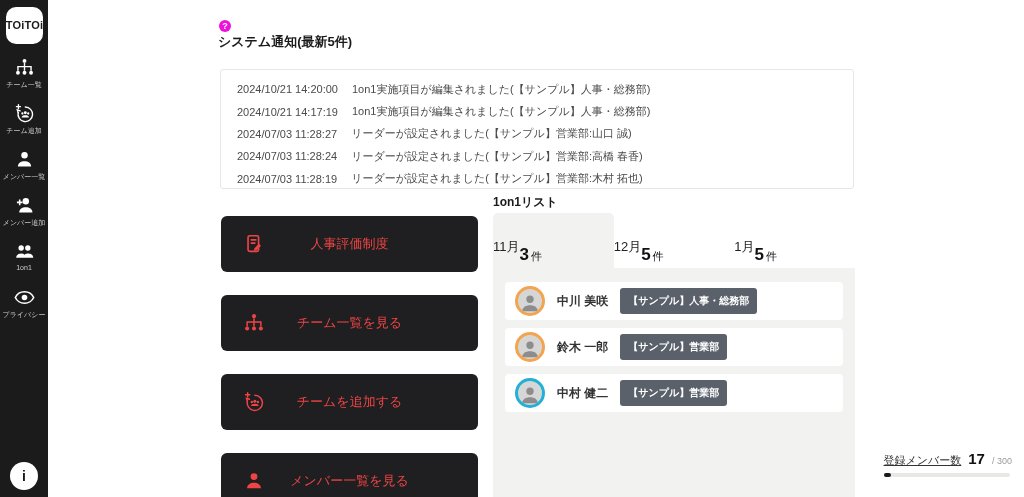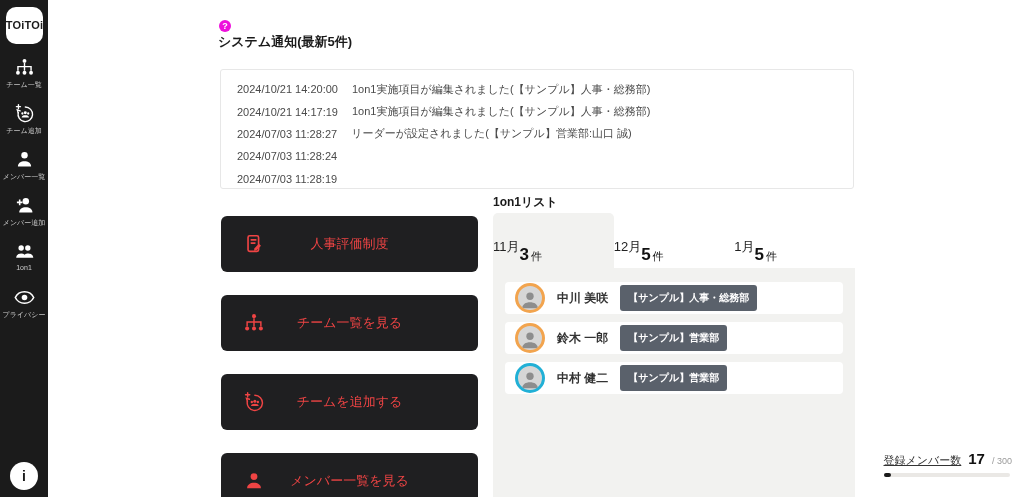--- a/index.html
+++ b/index.html
@@ -49,21 +49,21 @@
   .tab { flex:1; display:flex; flex-direction:row; align-items:center; padding-top:12px; cursor:pointer; }
   .tab.active { background:#f2f2f0; border-radius:5px 5px 0 0; }
   .tab-month { font-size:13px; color:#222; }
   .tab-count { font-size:17px; font-weight:bold; color:#111; margin-top:16px; }
   .tab-unit { font-size:11px; font-weight:normal; margin-left:2px; }
   .panel {
     position:absolute; left:493px; top:268px; width:362px; height:229px;
     background:#f2f2f0; padding:14px 12px; display:flex; flex-direction:column; gap:8px;
   }
   .entry-card {
-    height:32px; background:#fff; border-radius:4px; display:flex; align-items:center;
+    height:38px; background:#fff; border-radius:4px; display:flex; align-items:center;
     padding:0 10px; gap:12px; cursor:pointer;
   }
   .avatar {
     width:30px; height:30px; border-radius:50%; border:3px solid #ccc; background:#d6d6d6;
     overflow:hidden; display:flex; align-items:flex-end; justify-content:center; flex:none;
   }
   .avatar svg { width:22px; height:22px; }
   .entry-name { font-size:12px; font-weight:bold; color:#333; white-space:nowrap; }
   .entry-badge {
     background:#5a616b; color:#fff; font-size:10px; font-weight:bold;
@@ -153,23 +153,25 @@
   <div class="notice-row">
     <span>2024/10/21 14:17:19</span>
     <span>1on1実施項目が編集されました(【サンプル】人事・総務部)</span>
   </div>
   <div class="notice-row">
     <span>2024/07/03 11:28:27</span>
     <span>リーダーが設定されました(【サンプル】営業部:山口 誠)</span>
   </div>
   <div class="notice-row">
     <span>2024/07/03 11:28:24</span>
+    <span>リーダーが設定されました(【サンプル】営業部:高橋 春香)</span>
   </div>
   <div class="notice-row">
     <span>2024/07/03 11:28:19</span>
+    <span>リーダーが設定されました(【サンプル】営業部:木村 拓也)</span>
   </div>
 </div>
 
 <div class="actions">
   <div class="action-btn">
     <svg viewBox="0 0 24 24" fill="none" stroke="currentColor" stroke-width="1.8">
       <rect x="5.5" y="3" width="11.5" height="17" rx="1.8"></rect>
       <path d="M9 7.5h5M9 11h4" stroke-linecap="round"></path>
       <path d="M12.5 16.5l4.8-4.8 2.3 2.3-4.8 4.8-2.8.5z" fill="currentColor" stroke="none"></path>
     </svg>

